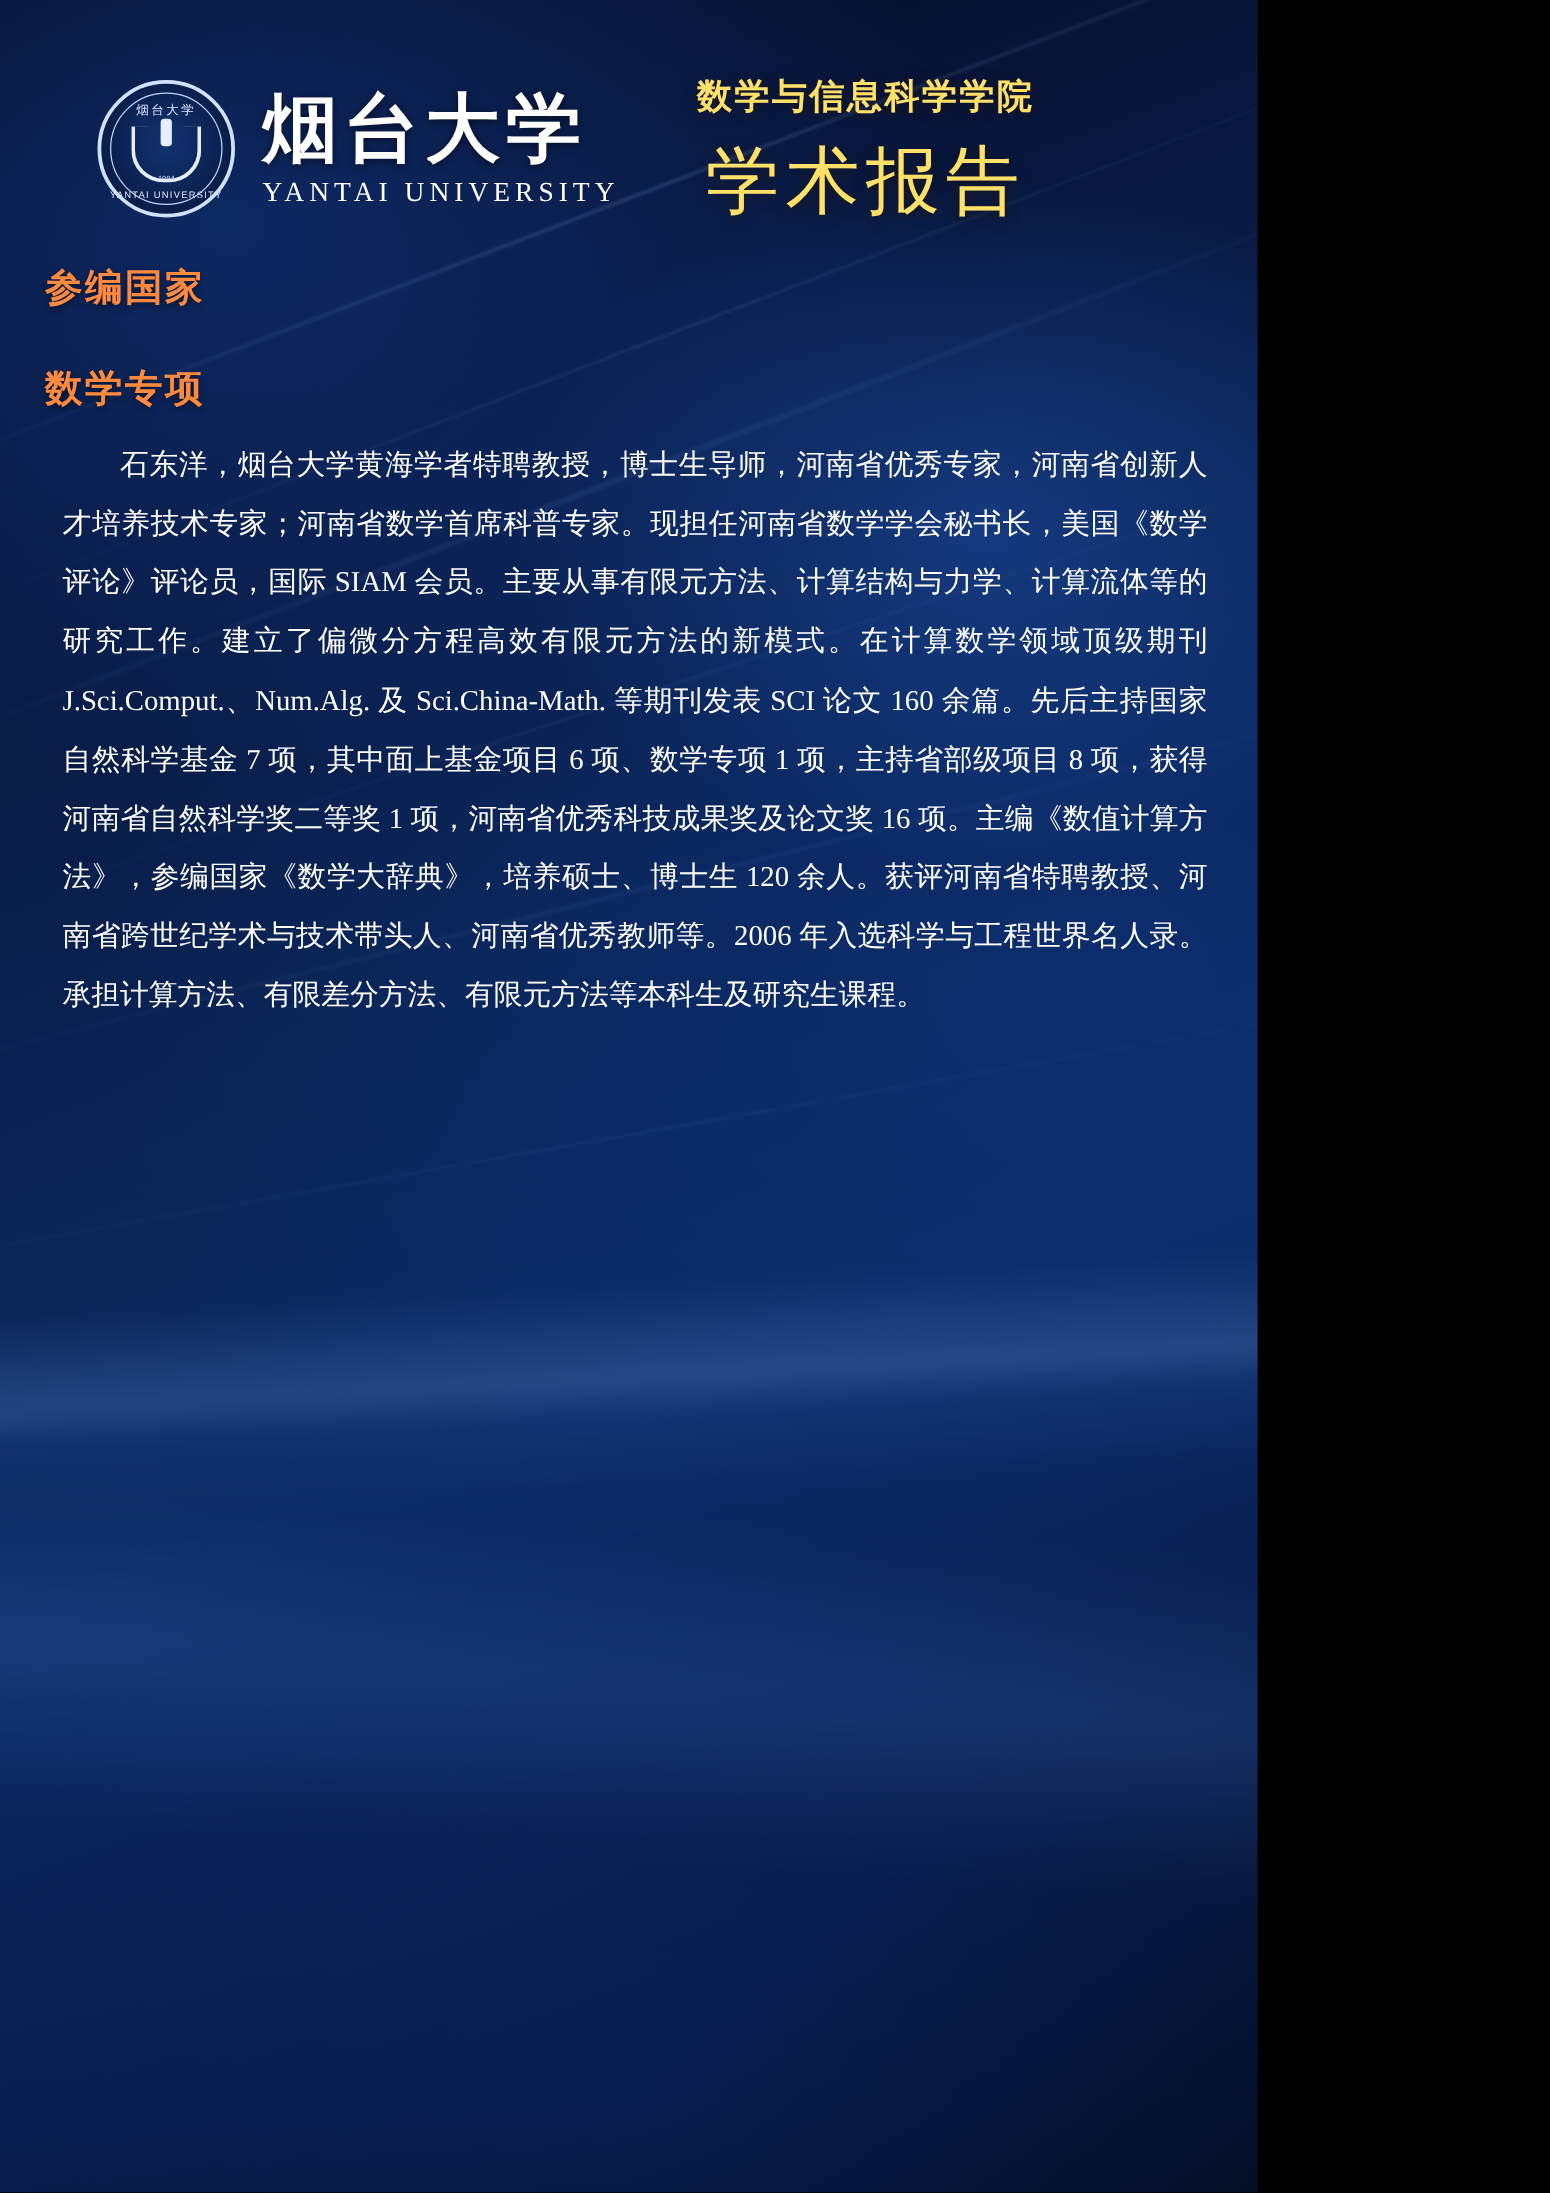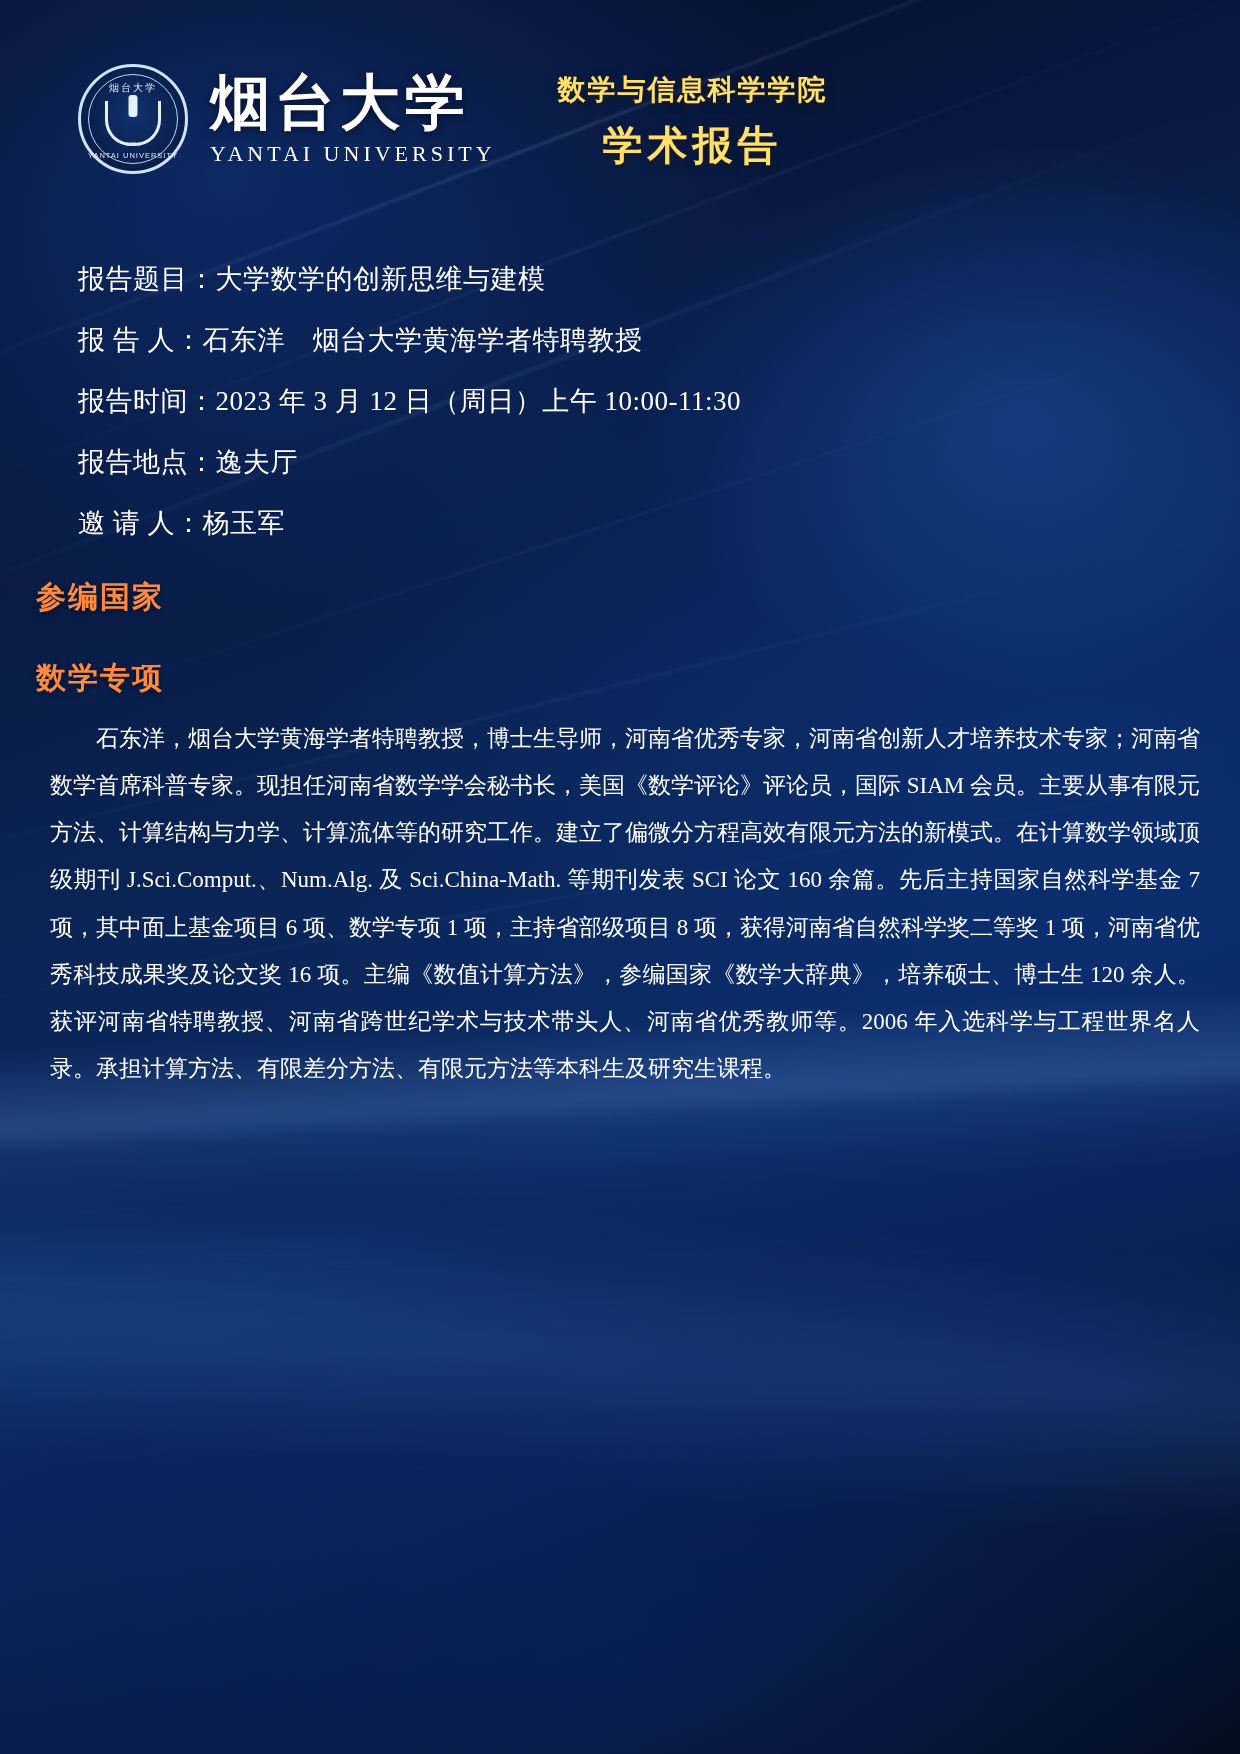--- a/index.html
+++ b/index.html
@@ -9,21 +9,21 @@
     background: #000;
   }
   body {
     width: 1240px;
     height: 1754px;
     font-family: "Liberation Serif", "DejaVu Serif", serif;
     overflow: hidden;
   }
   .poster {
     position: relative;
-    width: 1240px;
+    width: 1006px;
     height: 1754px;
     background:
       radial-gradient(ellipse 900px 700px at 18% 10%, rgba(18,60,140,0.55) 0%, rgba(6,20,60,0) 65%),
       radial-gradient(ellipse 1100px 900px at 85% 45%, rgba(14,52,128,0.50) 0%, rgba(4,14,45,0) 70%),
       radial-gradient(ellipse 1200px 800px at 50% 95%, rgba(10,40,110,0.45) 0%, rgba(2,8,30,0) 70%),
       linear-gradient(160deg, #050b22 0%, #08183f 22%, #0a2556 45%, #0b2a63 62%, #071a44 82%, #030916 100%);
     overflow: hidden;
     color: #ffffff;
   }
   
@@ -166,22 +166,22 @@
   }
   .title-line1 {
     font-size: 28px;
     font-weight: bold;
     color: #ffe16a;
     letter-spacing: 2px;
     text-shadow: 0 2px 10px rgba(40,20,0,.55);
   }
   .title-line2 {
     margin-top: 14px;
-    font-size: 40px;
-    font-weight: bold;
+    font-size: 59px;
+    font-weight: normal;
     color: #ffe16a;
     letter-spacing: 5px;
     text-shadow: 0 2px 10px rgba(40,20,0,.55);
   }
 
   
   .info {
     position: relative;
     margin: 96px 0 0 78px;
     width: 1090px;
@@ -251,26 +251,19 @@
         <div class="uni-cn">烟台大学</div>
         <div class="uni-en">YANTAI UNIVERSITY</div>
       </div>
     </div>
     <div class="title-block">
       <div class="title-line1">数学与信息科学学院</div>
       <div class="title-line2">学术报告</div>
     </div>
   </div>
 
-  <div class="info">
-    <div class="info-row">报告题目：大学数学的创新思维与建模</div>
-    <div class="info-row">报 告 人：石东洋　烟台大学黄海学者特聘教授</div>
-    <div class="info-row">报告时间：2023 年 3 月 12 日（周日）上午 10:00-11:30</div>
-    <div class="info-row">报告地点：逸夫厅</div>
-    <div class="info-row">邀 请 人：杨玉军</div>
-  </div>
 
   <div class="section-title">参编国家</div>
 
   <div class="section-title">数学专项</div>
   <div class="bio">石东洋，烟台大学黄海学者特聘教授，博士生导师，河南省优秀专家，河南省创新人才培养技术专家；河南省数学首席科普专家。现担任河南省数学学会秘书长，美国《数学评论》评论员，国际 SIAM 会员。主要从事有限元方法、计算结构与力学、计算流体等的研究工作。建立了偏微分方程高效有限元方法的新模式。在计算数学领域顶级期刊 J.Sci.Comput.、Num.Alg. 及 Sci.China-Math. 等期刊发表 SCI 论文 160 余篇。先后主持国家自然科学基金 7 项，其中面上基金项目 6 项、数学专项 1 项，主持省部级项目 8 项，获得河南省自然科学奖二等奖 1 项，河南省优秀科技成果奖及论文奖 16 项。主编《数值计算方法》，参编国家《数学大辞典》，培养硕士、博士生 120 余人。获评河南省特聘教授、河南省跨世纪学术与技术带头人、河南省优秀教师等。2006 年入选科学与工程世界名人录。承担计算方法、有限差分方法、有限元方法等本科生及研究生课程。</div>
 
 </div>
 
 </body></html>

